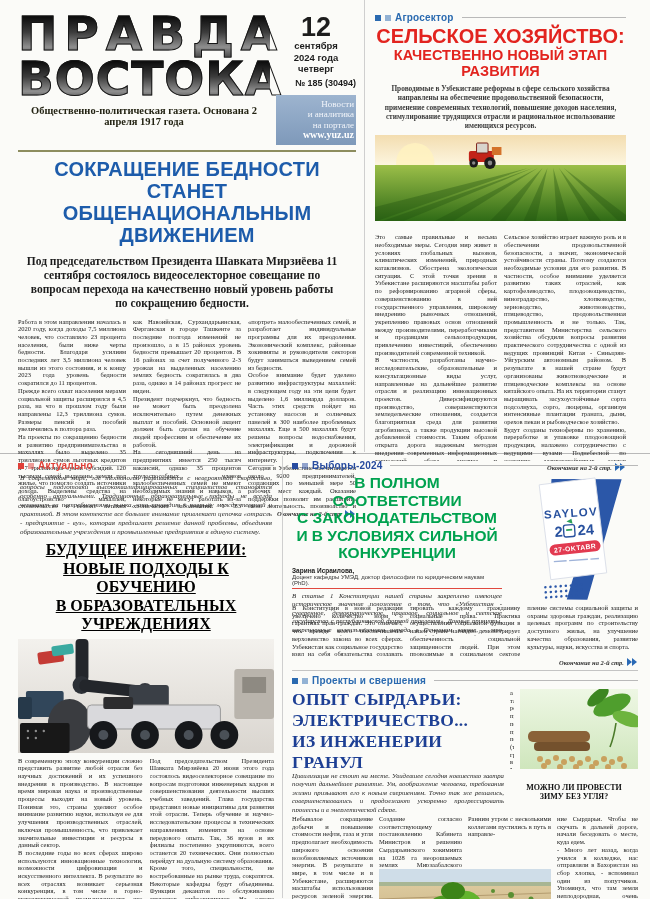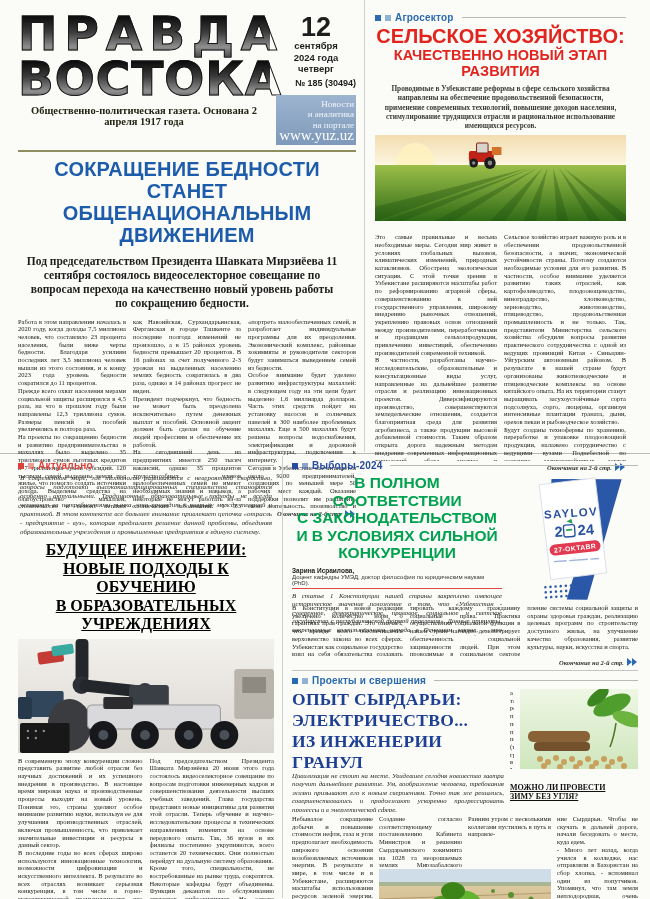--- a/index.html
+++ b/index.html
@@ -9,21 +9,21 @@
   
   .cols{display:flex;gap:7px;}
   .col{flex:1;overflow:hidden;text-align:justify;font-size:6.5px;line-height:7.7px;white-space:pre-line;color:#222;}
   .cont-row{display:flex;justify-content:flex-end;align-items:center;gap:3px;margin-top:2px;}
   .cont-text{font:italic bold 6.5px "Liberation Serif",serif;color:#333;}
   .section-head{display:flex;align-items:center;gap:4px;margin:2px 0 3px 0;}
   .section-head .sq1{width:6px;height:6px;background:currentColor;}
   .section-head .sq2{width:6px;height:6px;background:currentColor;opacity:.5;}
   .section-head .lbl{font:bold 10px "Liberation Sans",sans-serif;letter-spacing:.2px;}
   .section-head .rule{flex:1;height:1px;background:#b9b9b9;margin-left:4px;}
-  .subhead{font:bold 8px "Liberation Serif",serif;margin:3px 0 2px 0;color:#111;line-height:9px;text-decoration:underline;}
+  .subhead{font:bold 8px "Liberation Serif",serif;text-align:center;margin:3px 0 2px 0;color:#111;line-height:9px;}
 
   
   .top-zone{display:flex;height:452px;}
   .top-left{width:364px;padding:12px 8px 0 18px;box-sizing:border-box;}
   .top-right{width:286px;border-left:1px solid #cfcfcf;padding:10px 24px 0 10px;box-sizing:border-box;}
 
   
   .masthead{display:flex;gap:6px;}
   .logo-block{width:252px;}
   .paper-title{font-family:"DejaVu Sans",sans-serif;font-weight:bold;line-height:.95;
@@ -32,21 +32,21 @@
     -webkit-text-stroke:1px #161616;text-align:center;}
   .title1{font-size:47px;letter-spacing:7px;}
   .title2{font-size:47px;letter-spacing:1px;}
   .tagline{font:bold 10.5px "Liberation Serif",serif;text-align:center;margin-top:4px;color:#232313;}
   .issue-block{width:80px;text-align:center;padding-top:2px;}
   .issue-day{font:bold 27px "Liberation Sans",sans-serif;line-height:26px;}
   .issue-line{font:bold 9.5px "Liberation Sans",sans-serif;line-height:11.5px;}
   .issue-num{font:bold 9px "Liberation Sans",sans-serif;line-height:12px;margin-top:2px;text-align:right;}
   .portal-box{margin-top:6px;background:linear-gradient(180deg,#9db4cf,#7e99ba);color:#f2f5fa;
     font:9px "Liberation Serif",serif;line-height:10.5px;padding:4px 2px;text-align:right;}
-  .portal-box .url{font-weight:normal;font-size:15px;color:#fff;}
+  .portal-box .url{font-weight:bold;font-size:10px;color:#fff;}
   .olive-rule{height:2px;background:#8d8d5f;margin:5px 0 6px 0;}
 
   
   .lead-hl{font:bold 20px "Liberation Sans",sans-serif;color:#1d5cab;text-align:center;line-height:22px;letter-spacing:.2px;}
   .lead-standfirst{font:bold 11.5px "Liberation Serif",serif;text-align:center;line-height:14px;margin:8px 16px 8px 6px;color:#1c1c1c;}
   .lead-cols{height:190px;}
 
   
   .agro-hl1{font:bold 20px "Liberation Sans",sans-serif;color:#e2241f;text-align:center;line-height:21px;margin-top:2px;}
   .agro-hl2{font:bold 14.5px "Liberation Sans",sans-serif;color:#e2241f;text-align:center;line-height:16px;}

